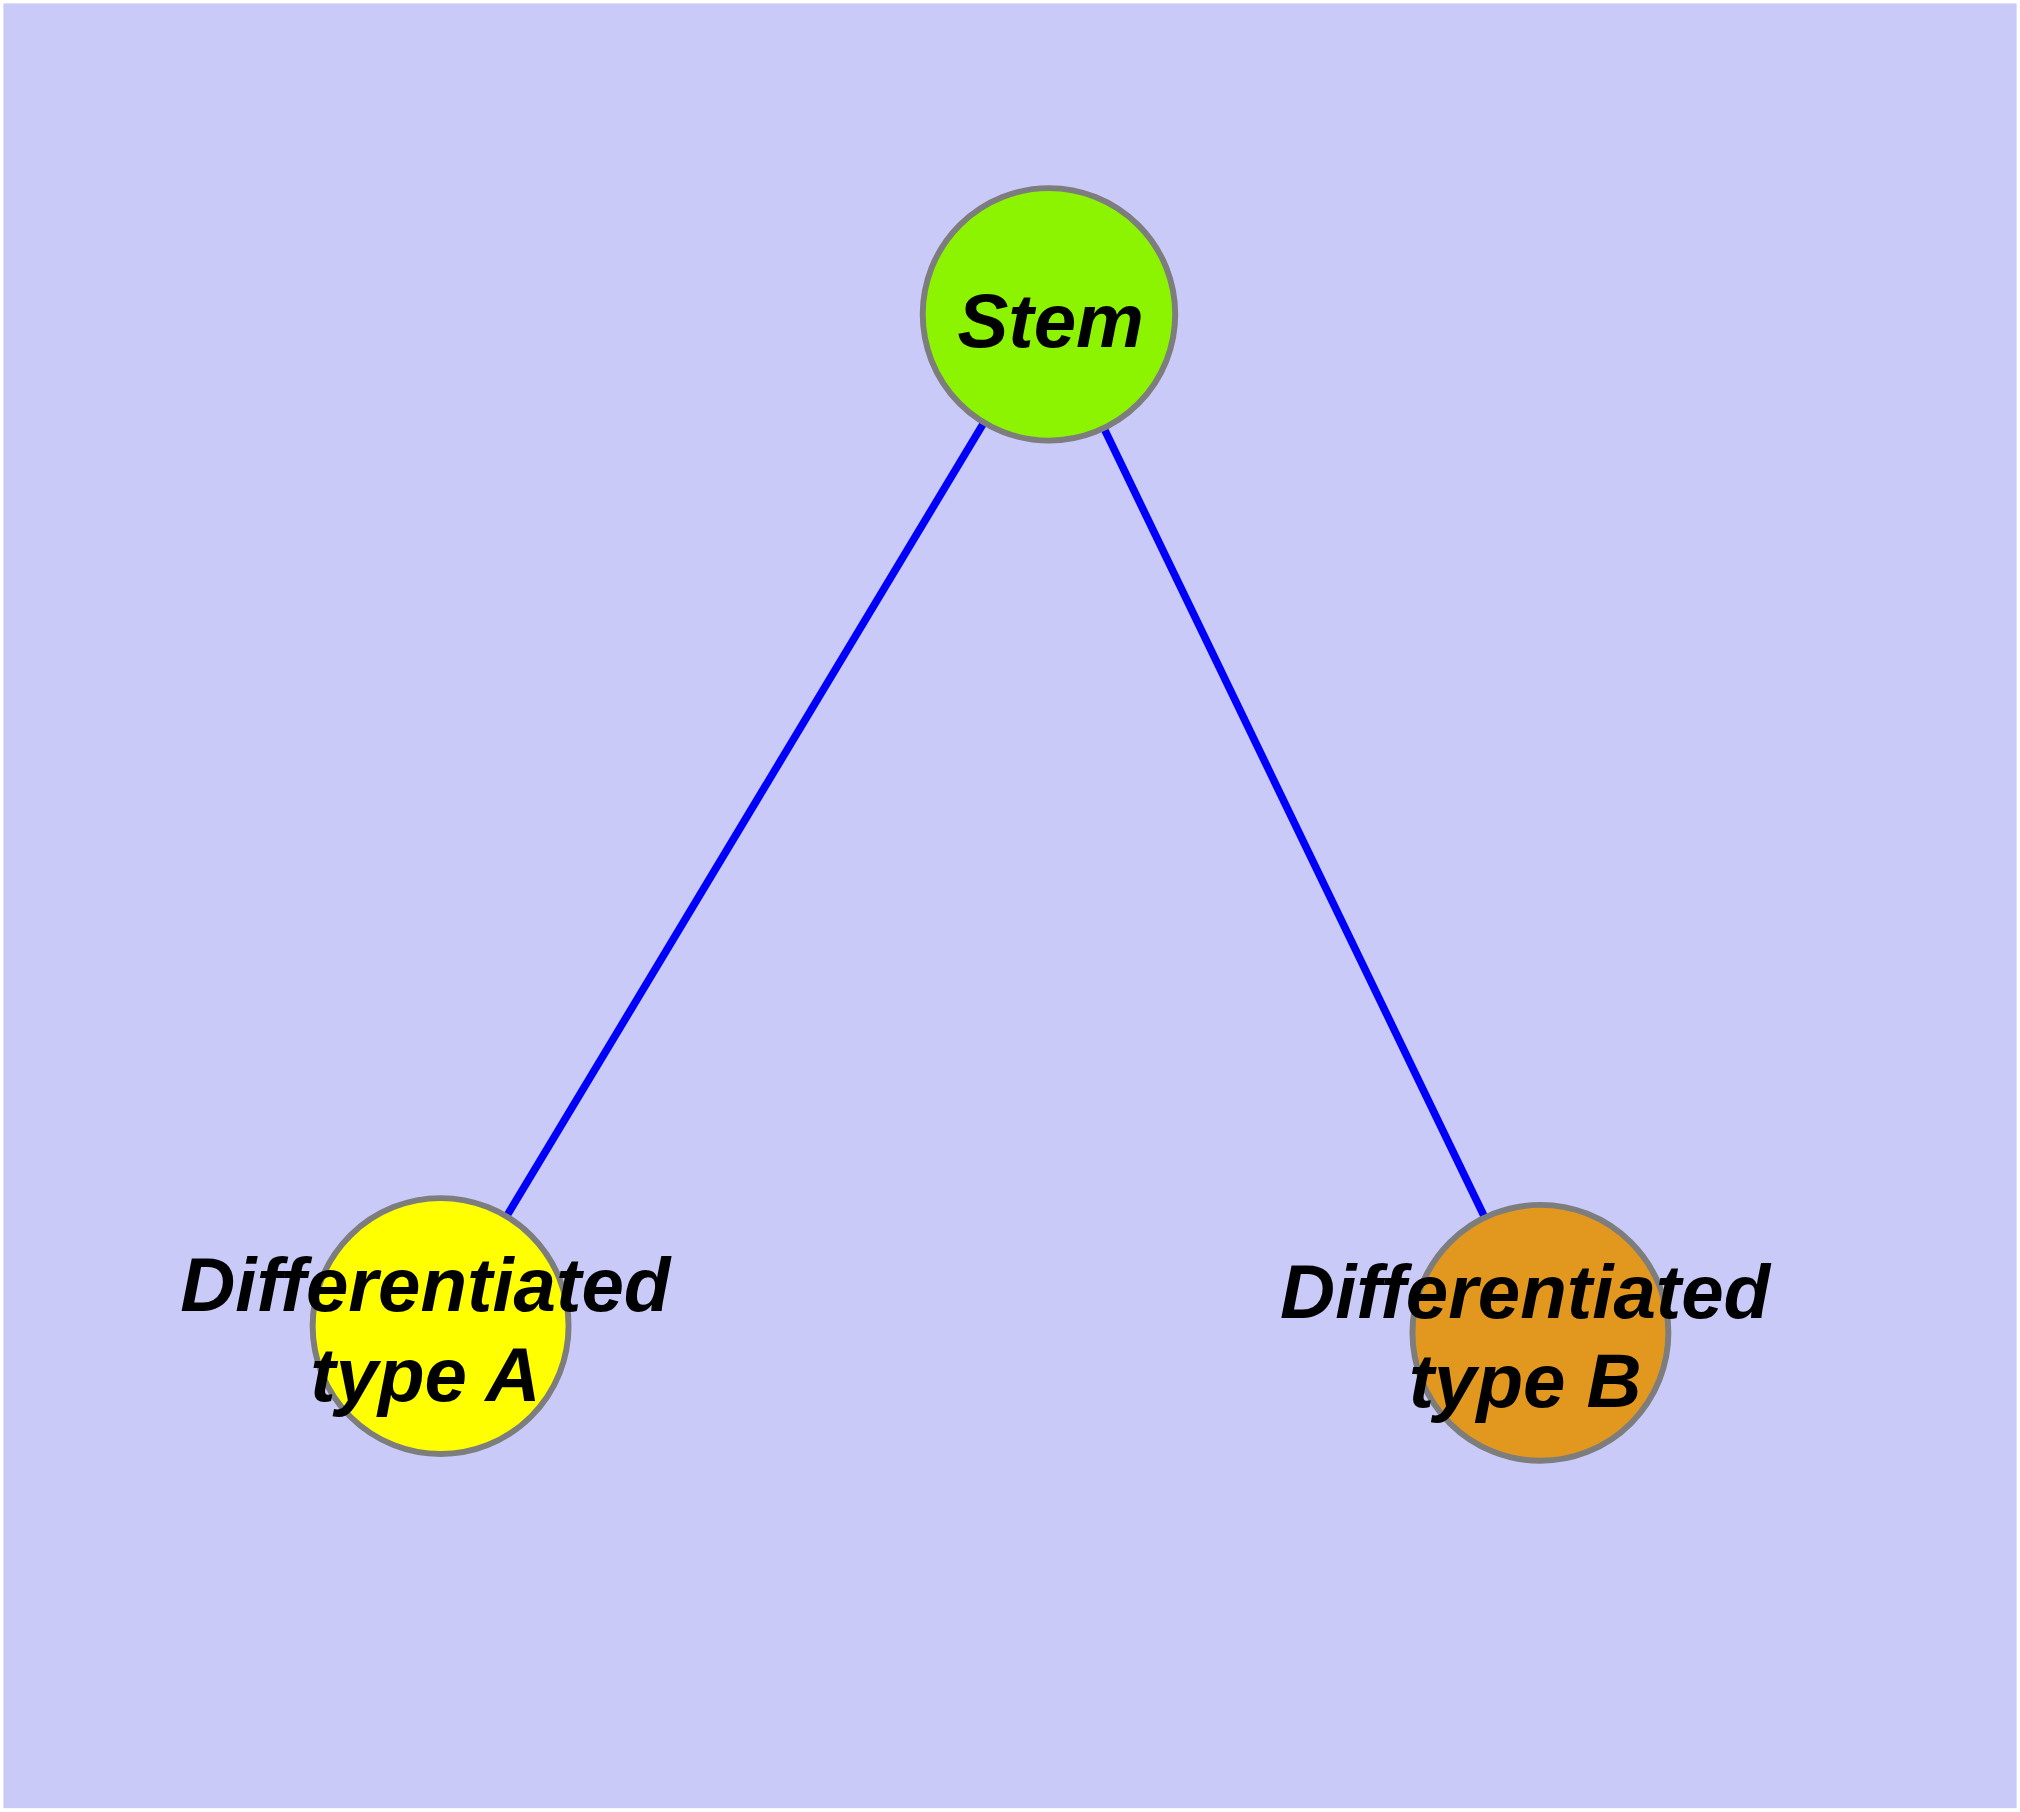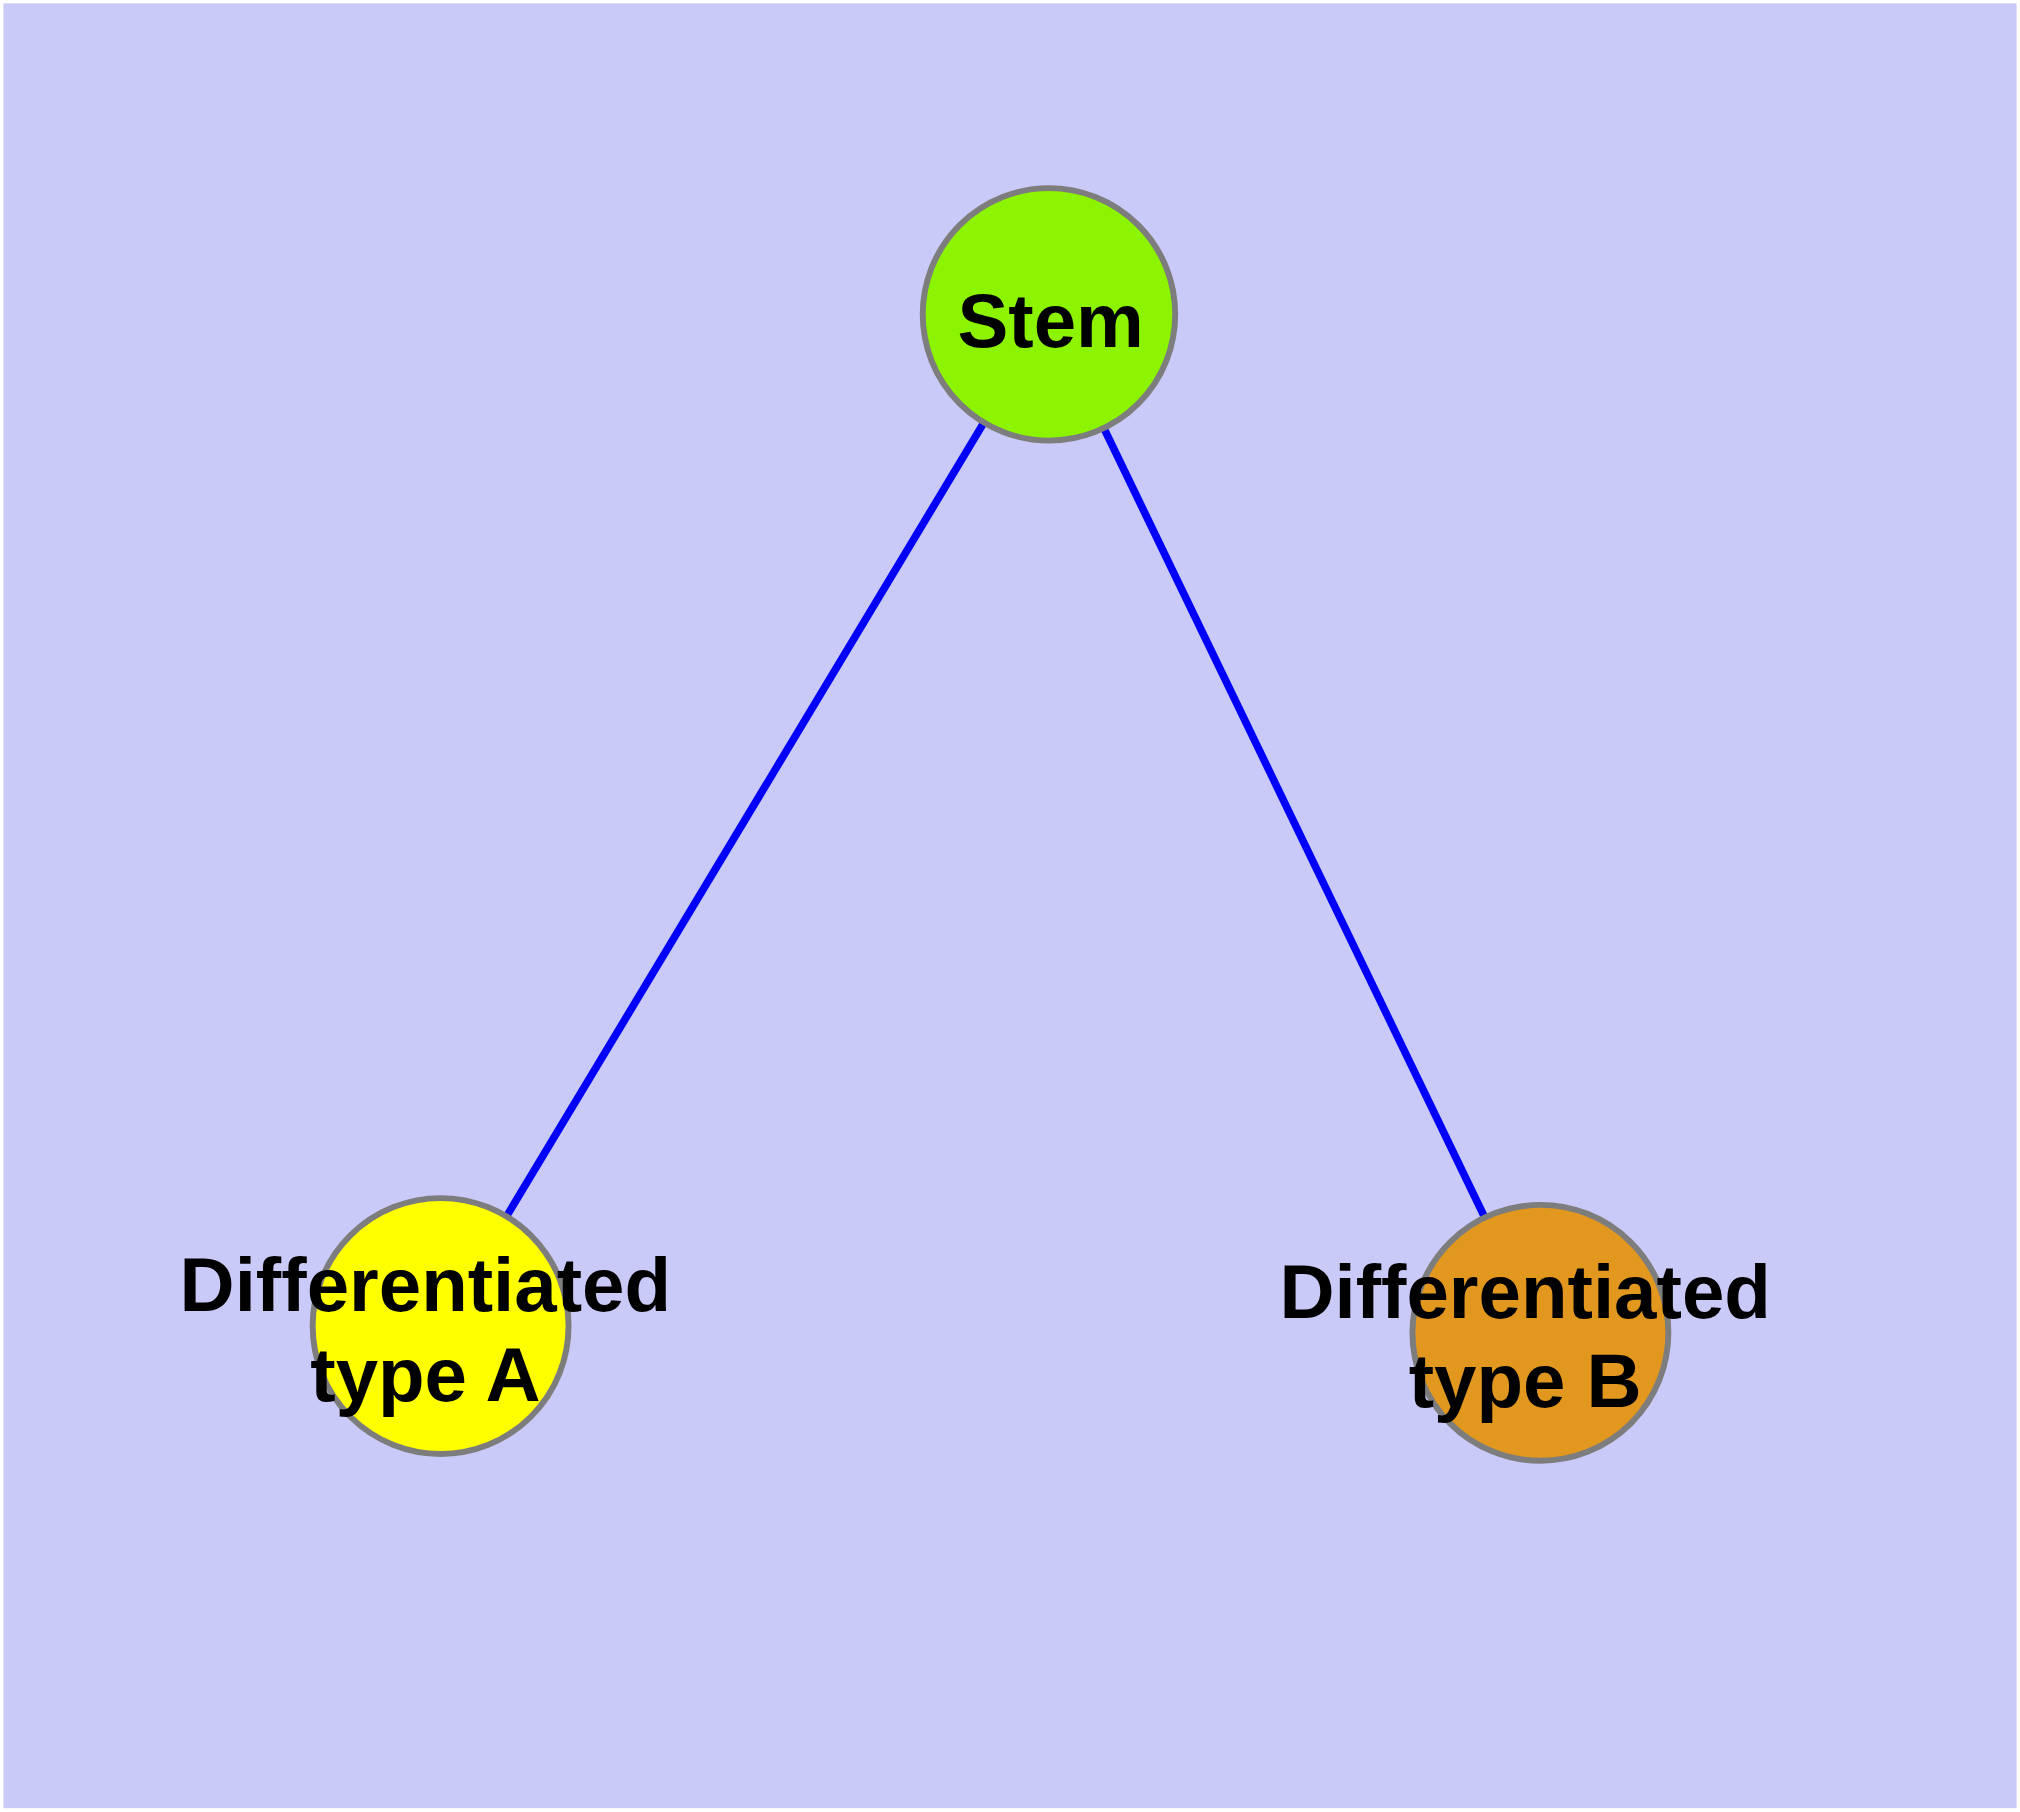--- a/index.html
+++ b/index.html
@@ -2,20 +2,21 @@
 <html style="font-size:13.6px"><head>
 <meta charset="utf-8">
 <style>
   html, body {
     margin: 0;
     padding: 0;
     background: #ffffff;
   }
   .diagram-wrap {
     width: 100%;
+    font-style: italic;
   }
   svg {
     display: block;
     width: 100%;
     height: auto;
   }
   .edge {
     stroke-width: 9;
     stroke-linecap: butt;
     fill: none;

